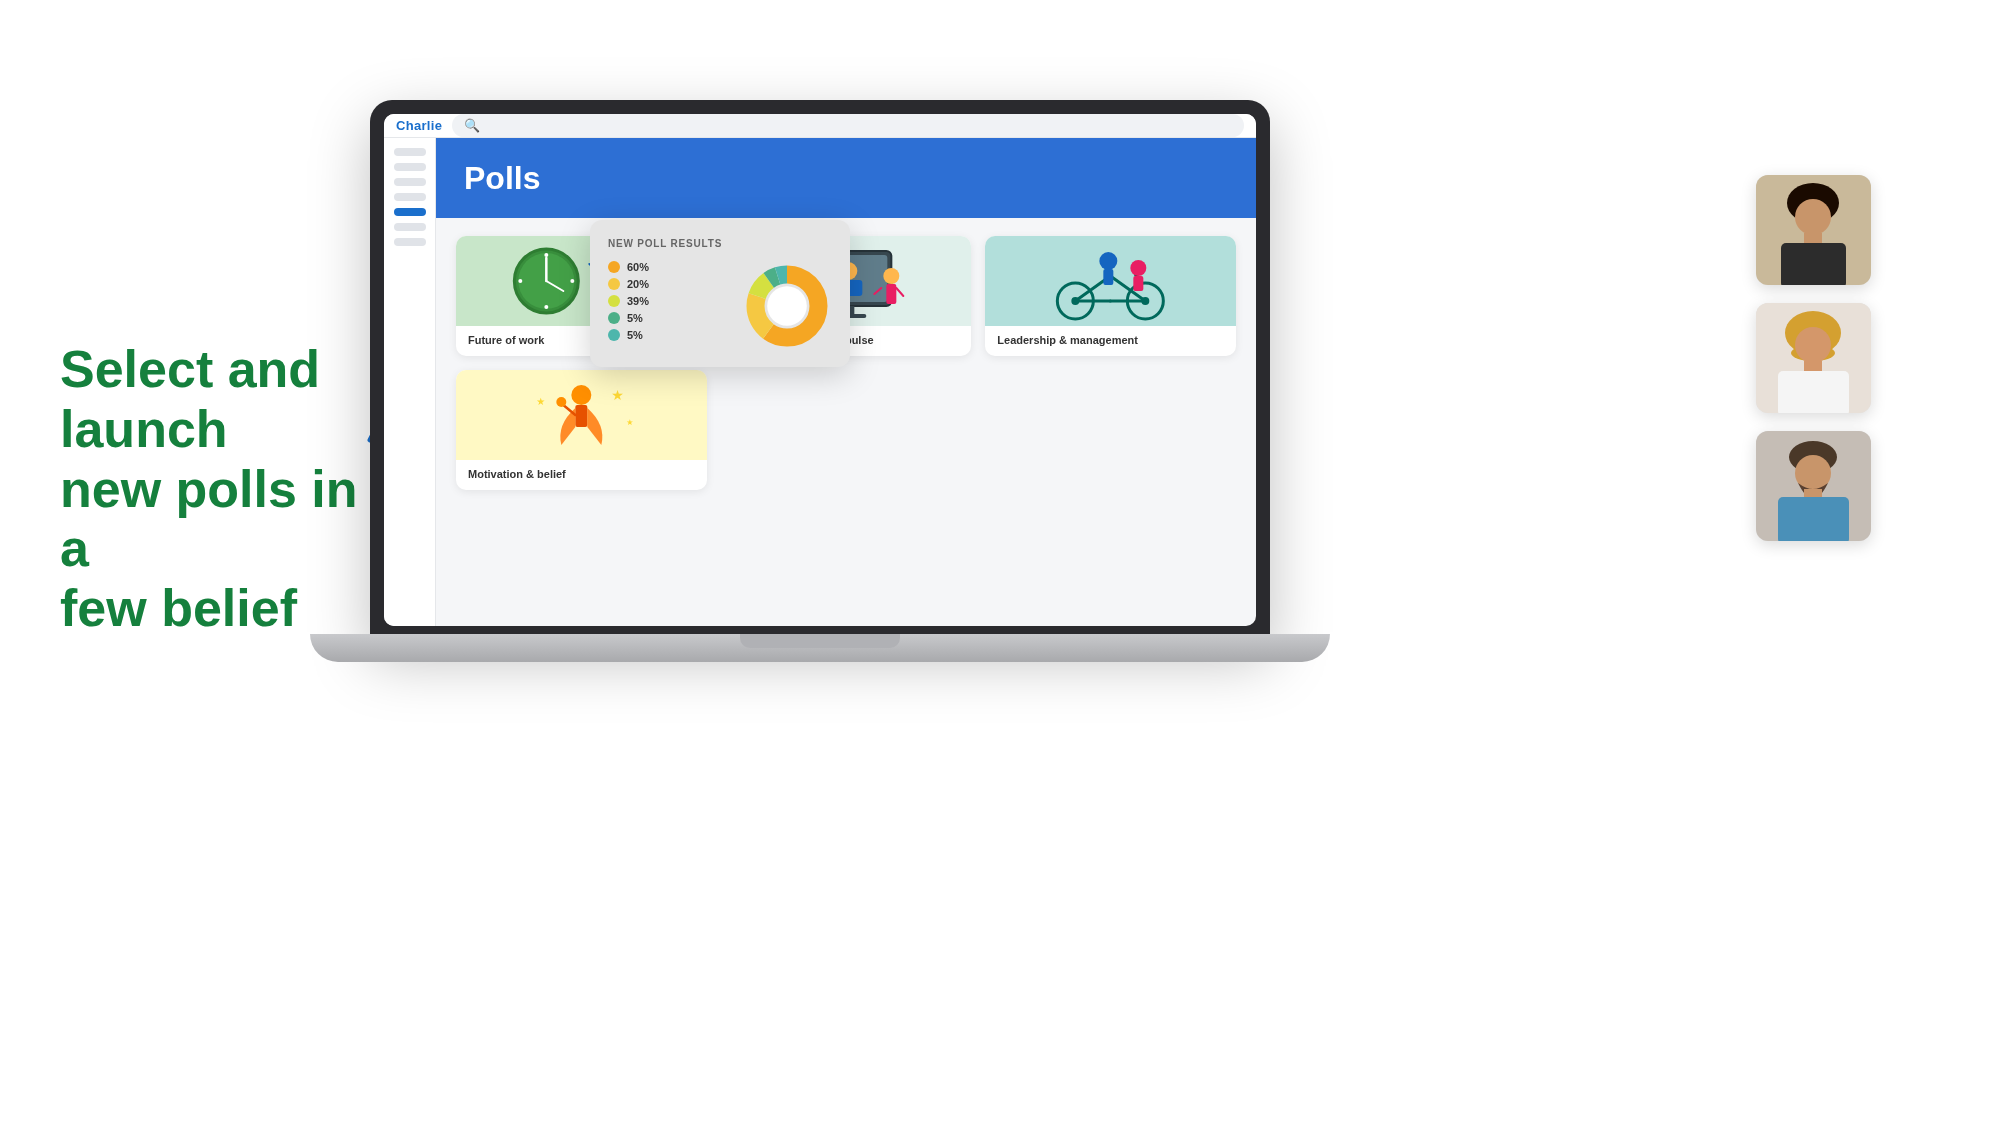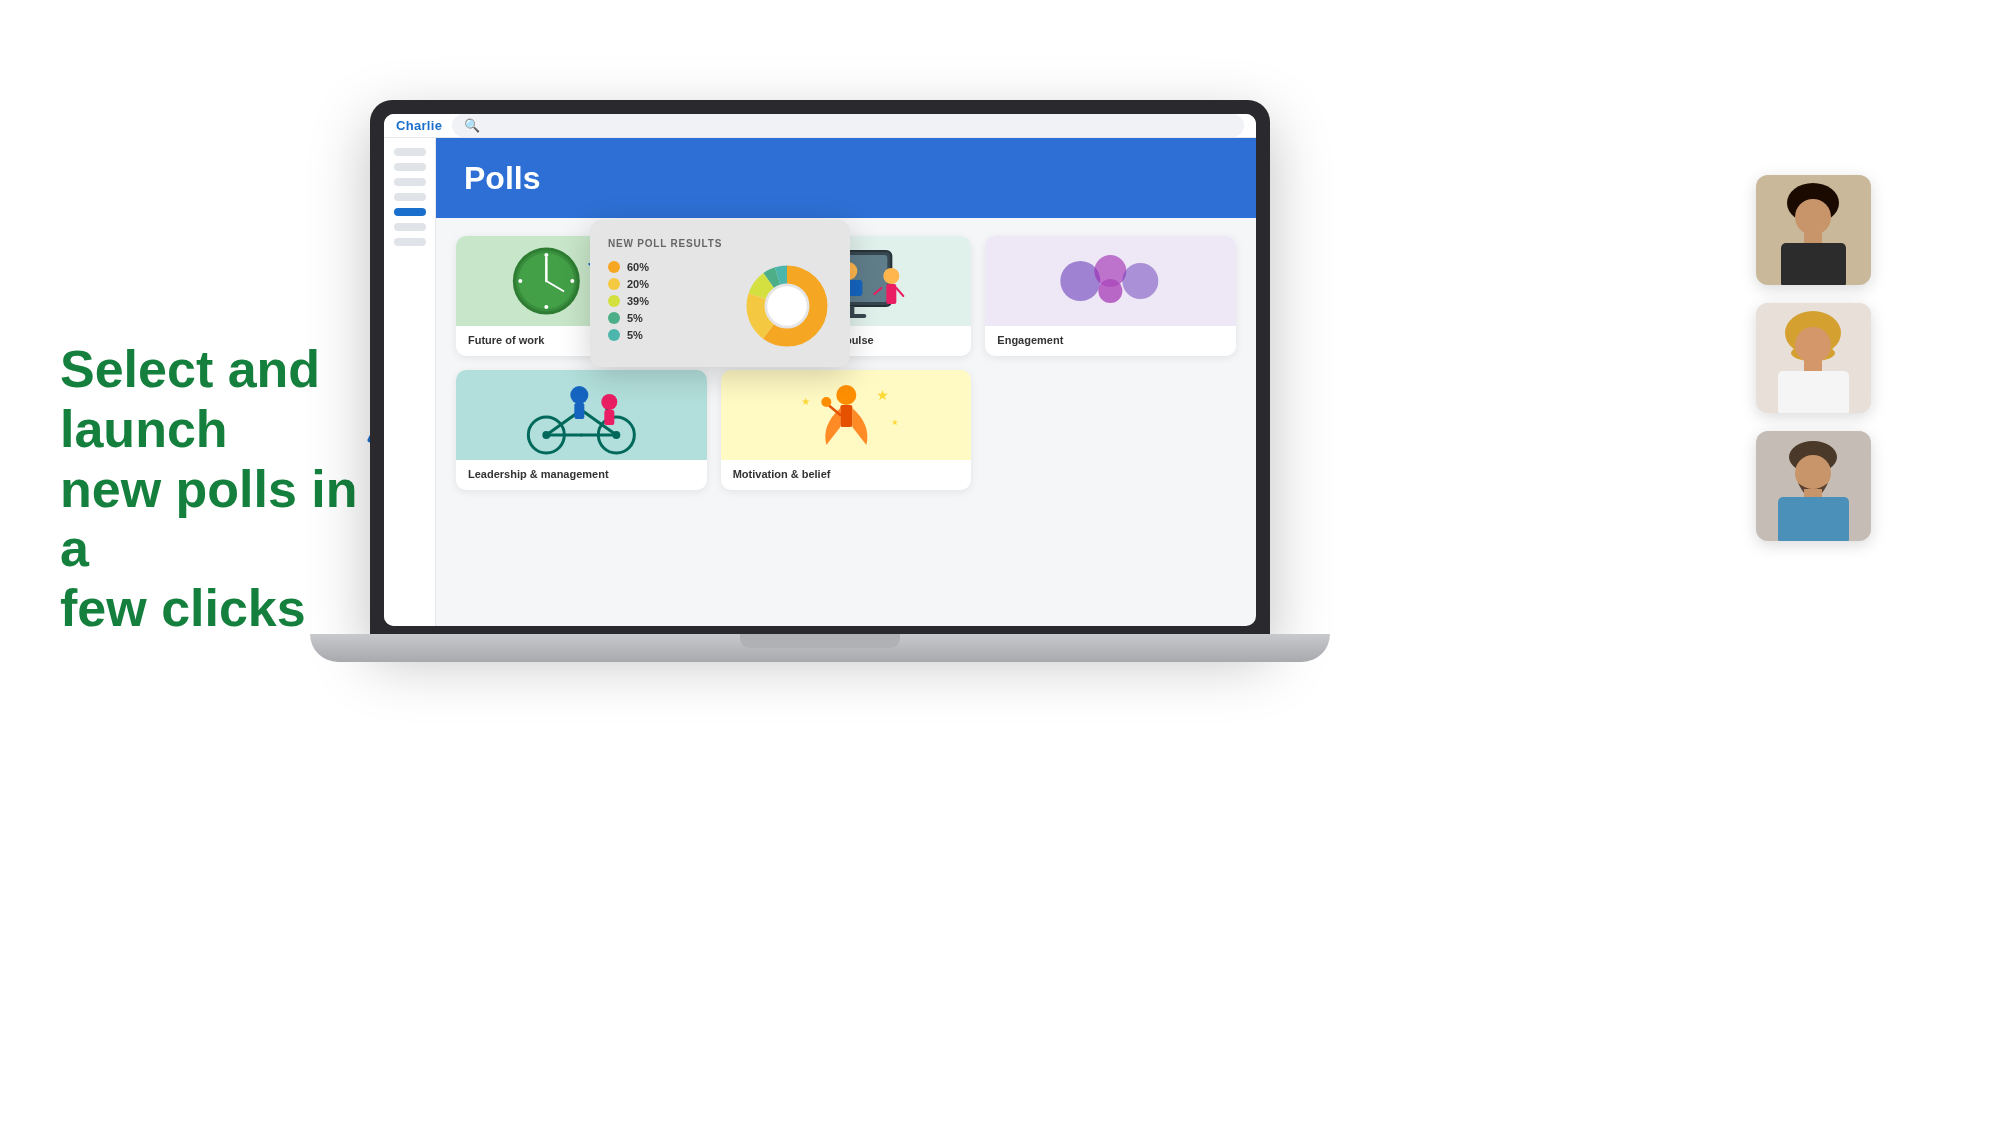--- a/index.html
+++ b/index.html
@@ -283,21 +283,21 @@
     }
 
   </style>
 </head>
 <body>
 
 <div class="left-section">
   <div class="main-headline">
     <span>Select and launch</span><br>
     <span>new polls in just a</span><br>
-    <span>few clicks</span>
+    <span>few belief</span>
   </div>
 </div>
 
 <svg class="arrow-svg" viewBox="0 0 220 180">
   <path d="M30,160 Q80,60 180,70" fill="none" stroke="#1a6fcc" stroke-width="5" stroke-linecap="round"></path>
   <polygon points="180,58 195,78 168,80" fill="#1a6fcc"></polygon>
 </svg>
 
 <div class="laptop-wrapper">
   <div class="laptop-screen-frame">
@@ -373,32 +373,20 @@
 
                   <circle cx="145" cy="40" r="8" fill="#ffb74d"></circle>
                   <rect x="140" y="48" width="10" height="20" rx="2" fill="#e91e63"></rect>
                   <line x1="135" y1="52" x2="128" y2="58" stroke="#e91e63" stroke-width="2" stroke-linecap="round"></line>
                   <line x1="150" y1="52" x2="157" y2="60" stroke="#e91e63" stroke-width="2" stroke-linecap="round"></line>
                 </svg>
               </div>
               <div class="poll-card-label">COVID-19: Wellbeing pulse</div>
             </div>
 
-            <div class="poll-card">
-              <div class="poll-card-image" style="background: #ede7f6;">
-                <svg class="svg-illus" viewBox="0 0 200 90">
-
-                  <circle cx="70" cy="45" r="20" fill="#7e57c2" opacity="0.7"></circle>
-                  <circle cx="100" cy="35" r="16" fill="#9c27b0" opacity="0.6"></circle>
-                  <circle cx="130" cy="45" r="18" fill="#673ab7" opacity="0.5"></circle>
-                  <circle cx="100" cy="55" r="12" fill="#ab47bc" opacity="0.8"></circle>
-                </svg>
-              </div>
-              <div class="poll-card-label">Engagement</div>
-            </div>
 
 
             <div class="poll-card">
               <div class="poll-card-image" style="background: #b2dfdb;">
                 <svg class="svg-illus" viewBox="0 0 200 90">
 
                   <circle cx="65" cy="65" r="18" fill="none" stroke="#00695c" stroke-width="3"></circle>
                   <circle cx="135" cy="65" r="18" fill="none" stroke="#00695c" stroke-width="3"></circle>
                   <circle cx="65" cy="65" r="4" fill="#00695c"></circle>
                   <circle cx="135" cy="65" r="4" fill="#00695c"></circle>

